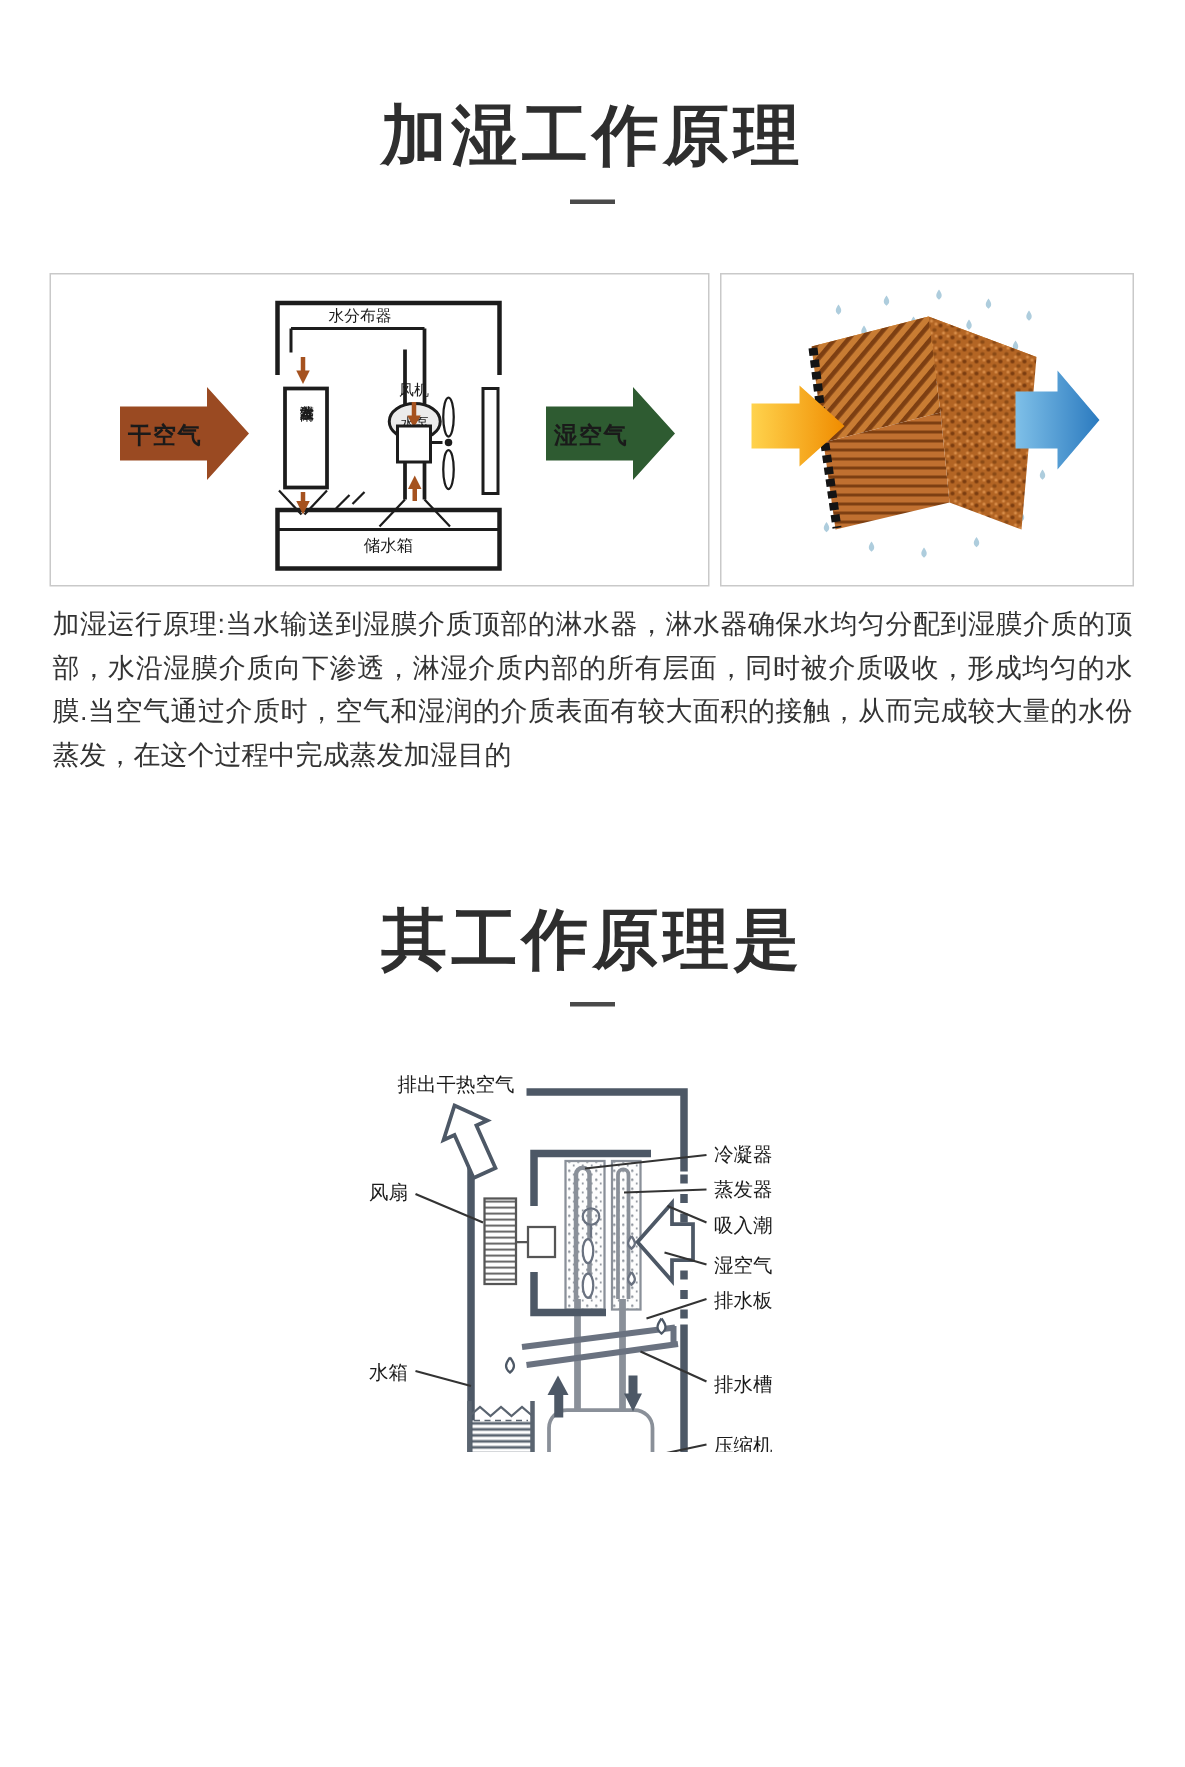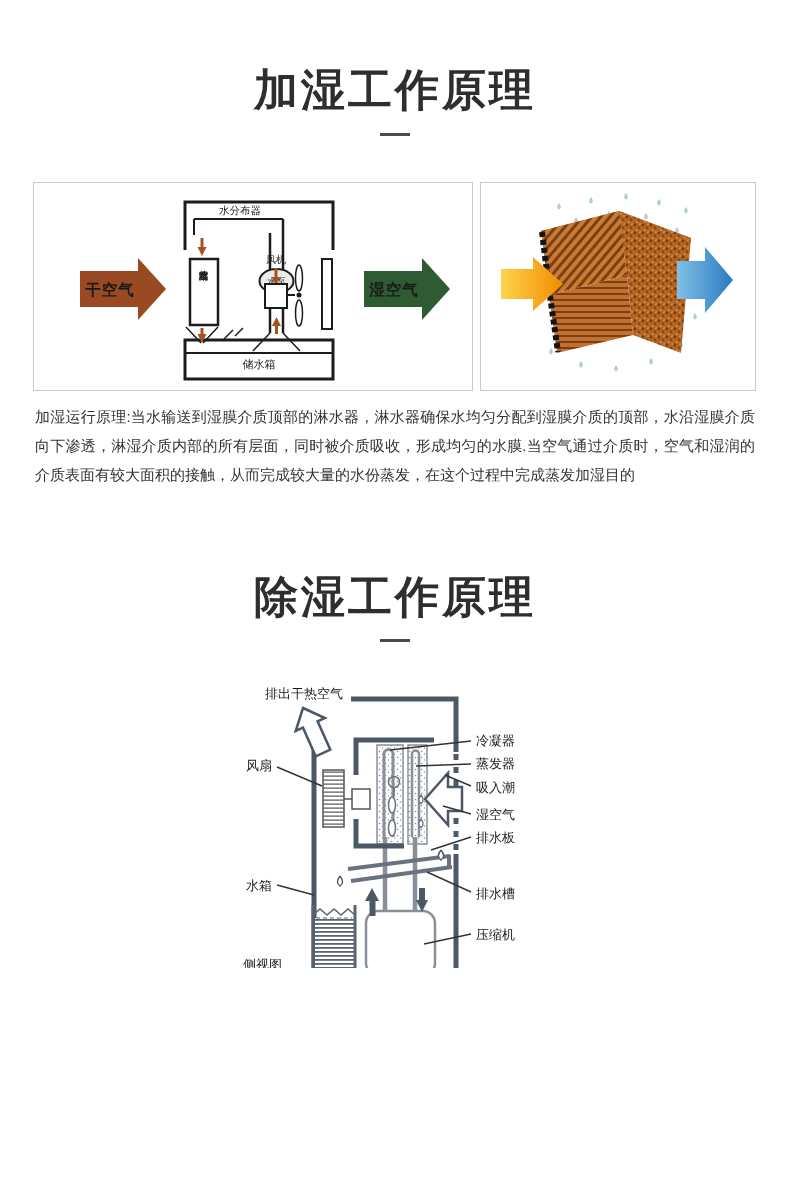--- a/index.html
+++ b/index.html
@@ -10,21 +10,21 @@
     font-size:44px; font-weight:700; color:#2e2e2e;
     text-align:center; letter-spacing:3px; line-height:1.15;
   }
   .sec1 h1 { padding-top:66px; }
   .sec2 h1 { padding-top:84px; }
   .divider { width:30px; height:3px; background:#4a4a4a; margin:16px auto 0; }
   .figure-row { display:flex; gap:7px; margin:46px 33px 0; }
   .figure-box { background:#fff; border:1px solid #c9c9c9; height:209px; }
   .figure-box.left { width:440px; }
   .figure-box.right { width:276px; }
-  .desc { margin:11px 35px 0; font-size:15px; line-height:29px; color:#333; text-align:justify; }
+  .desc { margin:11px 35px 0; font-size:18px; line-height:29px; color:#333; text-align:justify; }
   .diagram2-wrap { width:350px; margin:36px auto 0; transform:translateX(8px); }
   svg { display:block; }
   svg text { font-family:"Liberation Sans","DejaVu Sans",sans-serif; fill:#1a1a1a; }
   .vtext { writing-mode:vertical-rl; text-orientation:upright; letter-spacing:0; }
 </style>
 </head>
 <body>
 
 <div class="page">
 
@@ -147,21 +147,21 @@
           <polygon points="20,86 52,86 52,74 82,101 52,128 52,116 20,116" fill="url(#gradO)"></polygon>
           <polygon points="196,78 224,78 224,64 252,97 224,130 224,116 196,116" fill="url(#gradB)"></polygon>
         </svg>
       </div>
     </div>
 
     <p class="desc">加湿运行原理:当水输送到湿膜介质顶部的淋水器，淋水器确保水均匀分配到湿膜介质的顶部，水沿湿膜介质向下渗透，淋湿介质内部的所有层面，同时被介质吸收，形成均匀的水膜.当空气通过介质时，空气和湿润的介质表面有较大面积的接触，从而完成较大量的水份蒸发，在这个过程中完成蒸发加湿目的</p>
   </section>
 
   <section class="sec2">
-    <h1 class="sec-title">除湿工作原理</h1>
+    <h1 class="sec-title">其工作原理是</h1>
     <div class="divider"></div>
 
 
     <div class="diagram2-wrap">
       <svg viewBox="0 0 350 330" width="350" height="330">
         <defs>
           <pattern id="speck" width="6" height="6" patternUnits="userSpaceOnUse">
             <rect width="6" height="6" fill="#fdfdfd"></rect>
             <circle cx="1.5" cy="1.5" r="0.8" fill="#8a9099"></circle>
               <circle cx="4.5" cy="4" r="0.7" fill="#8a9099"></circle>

